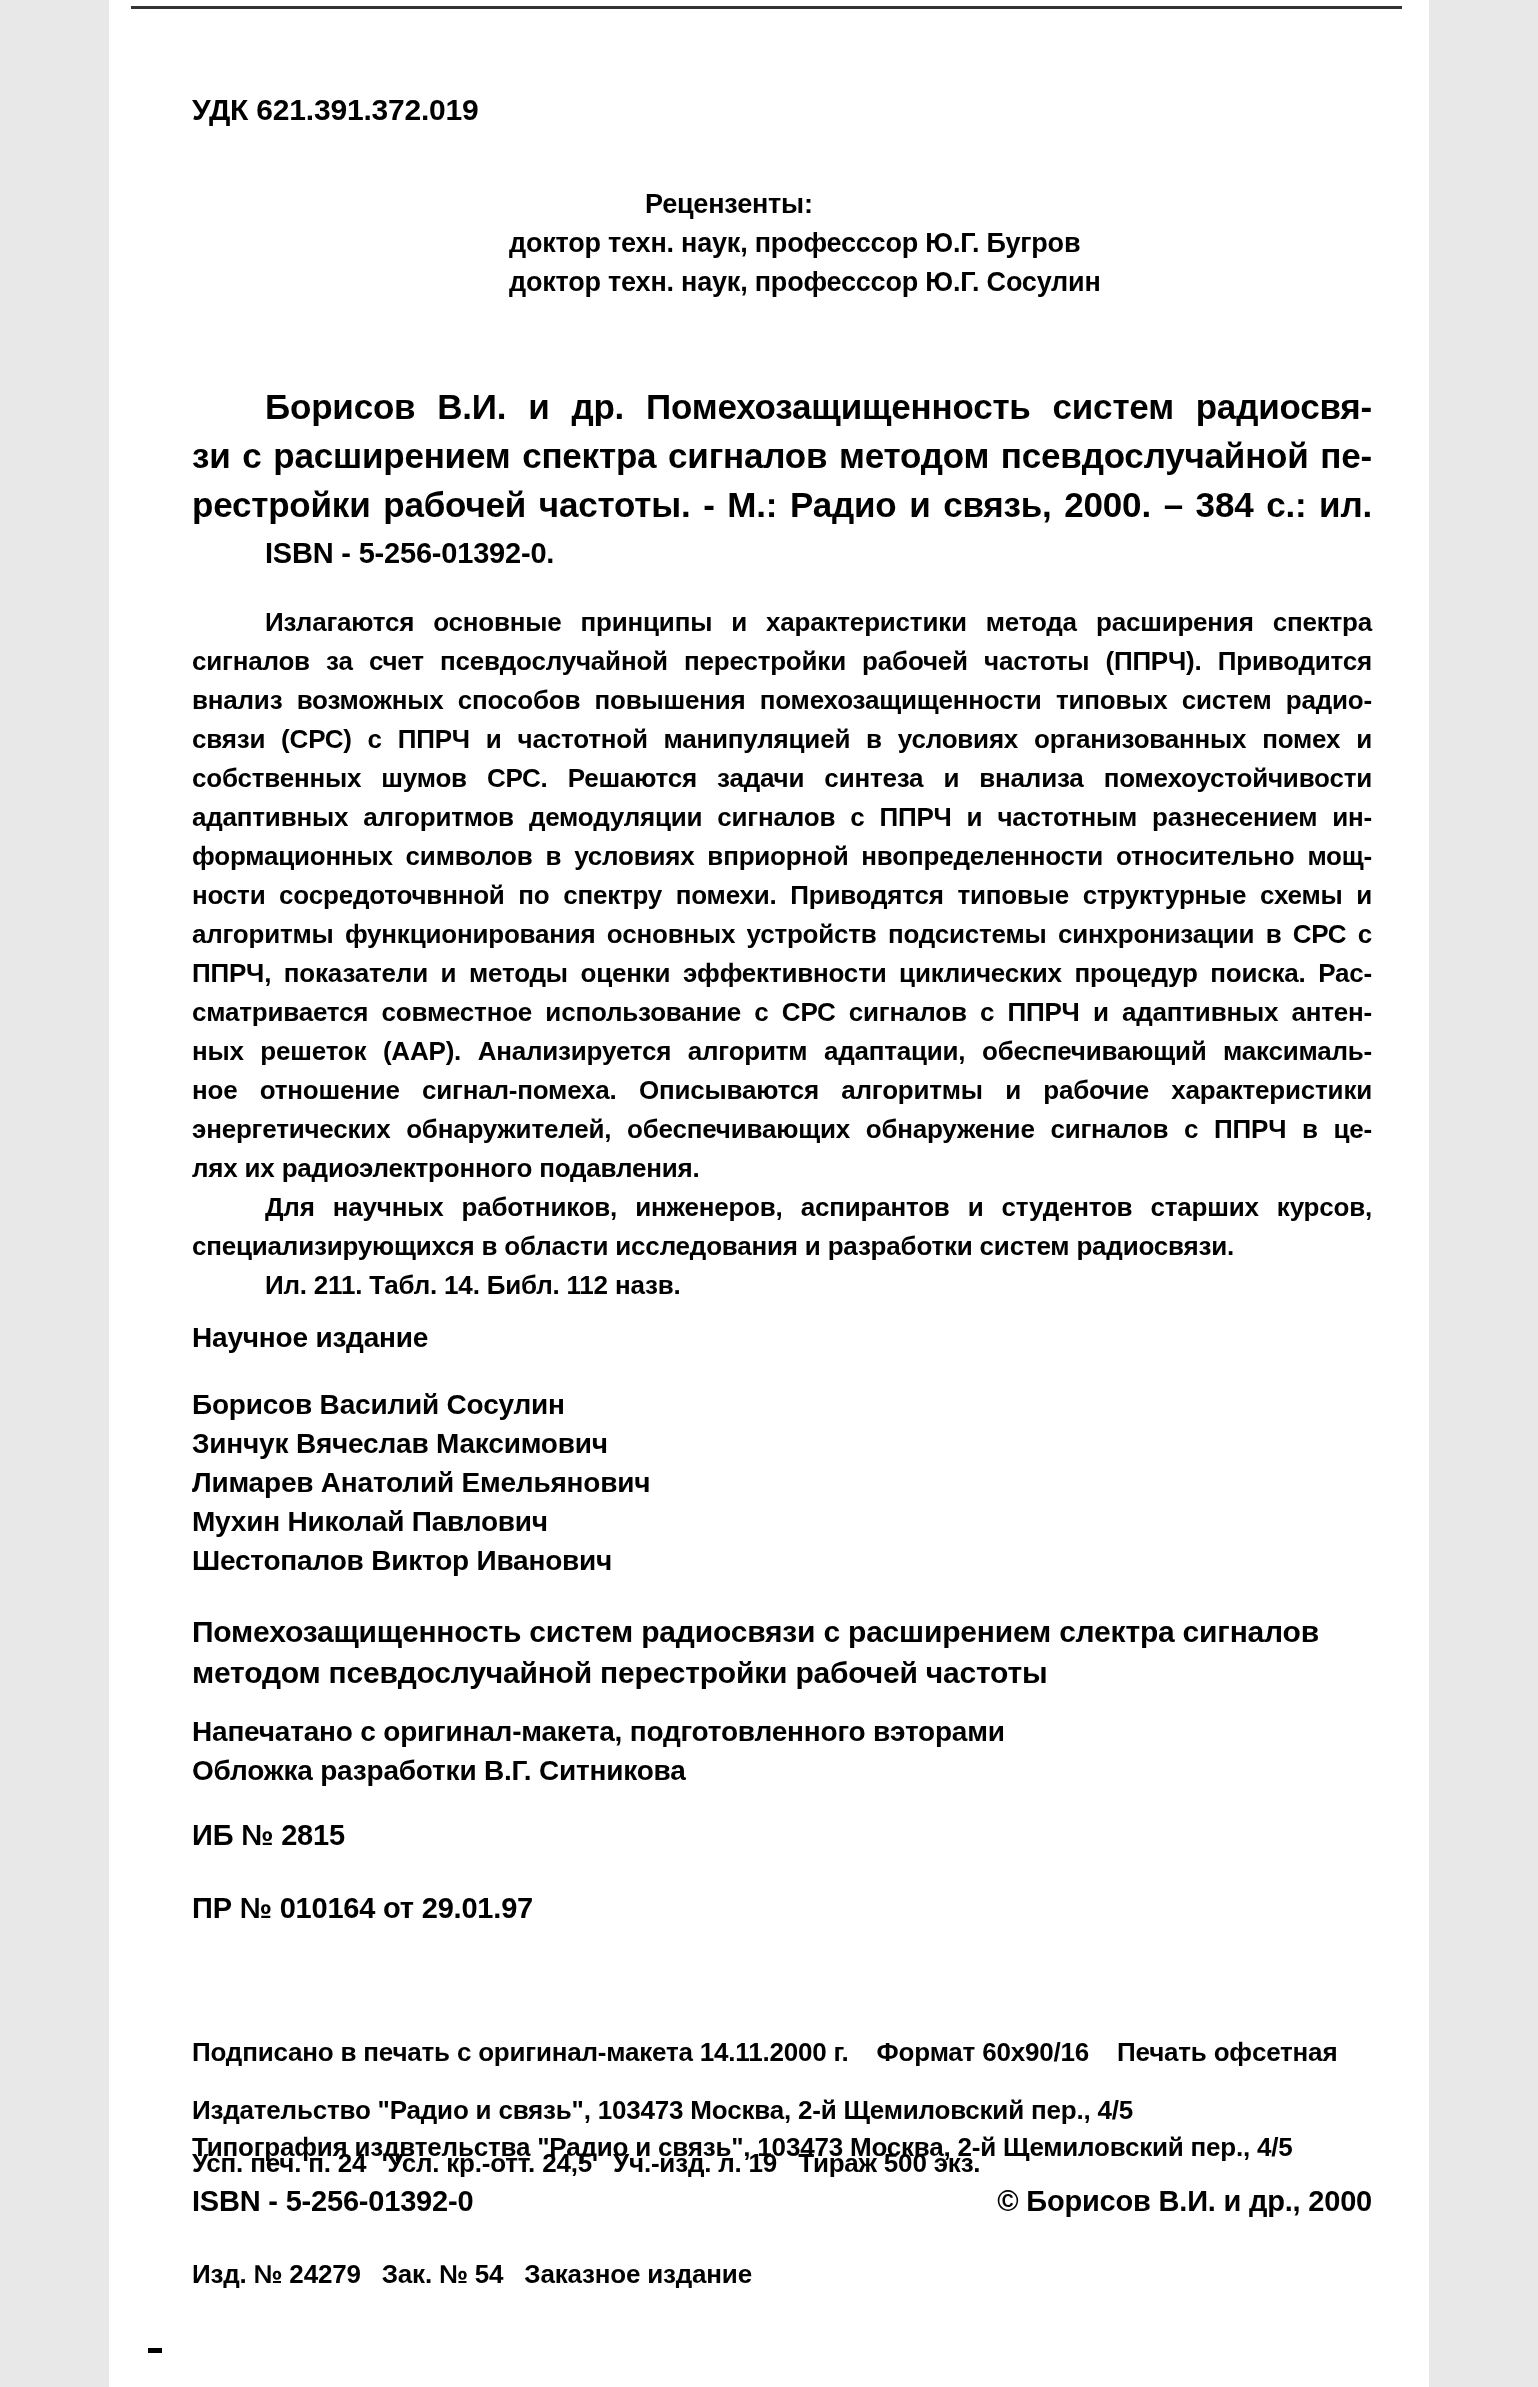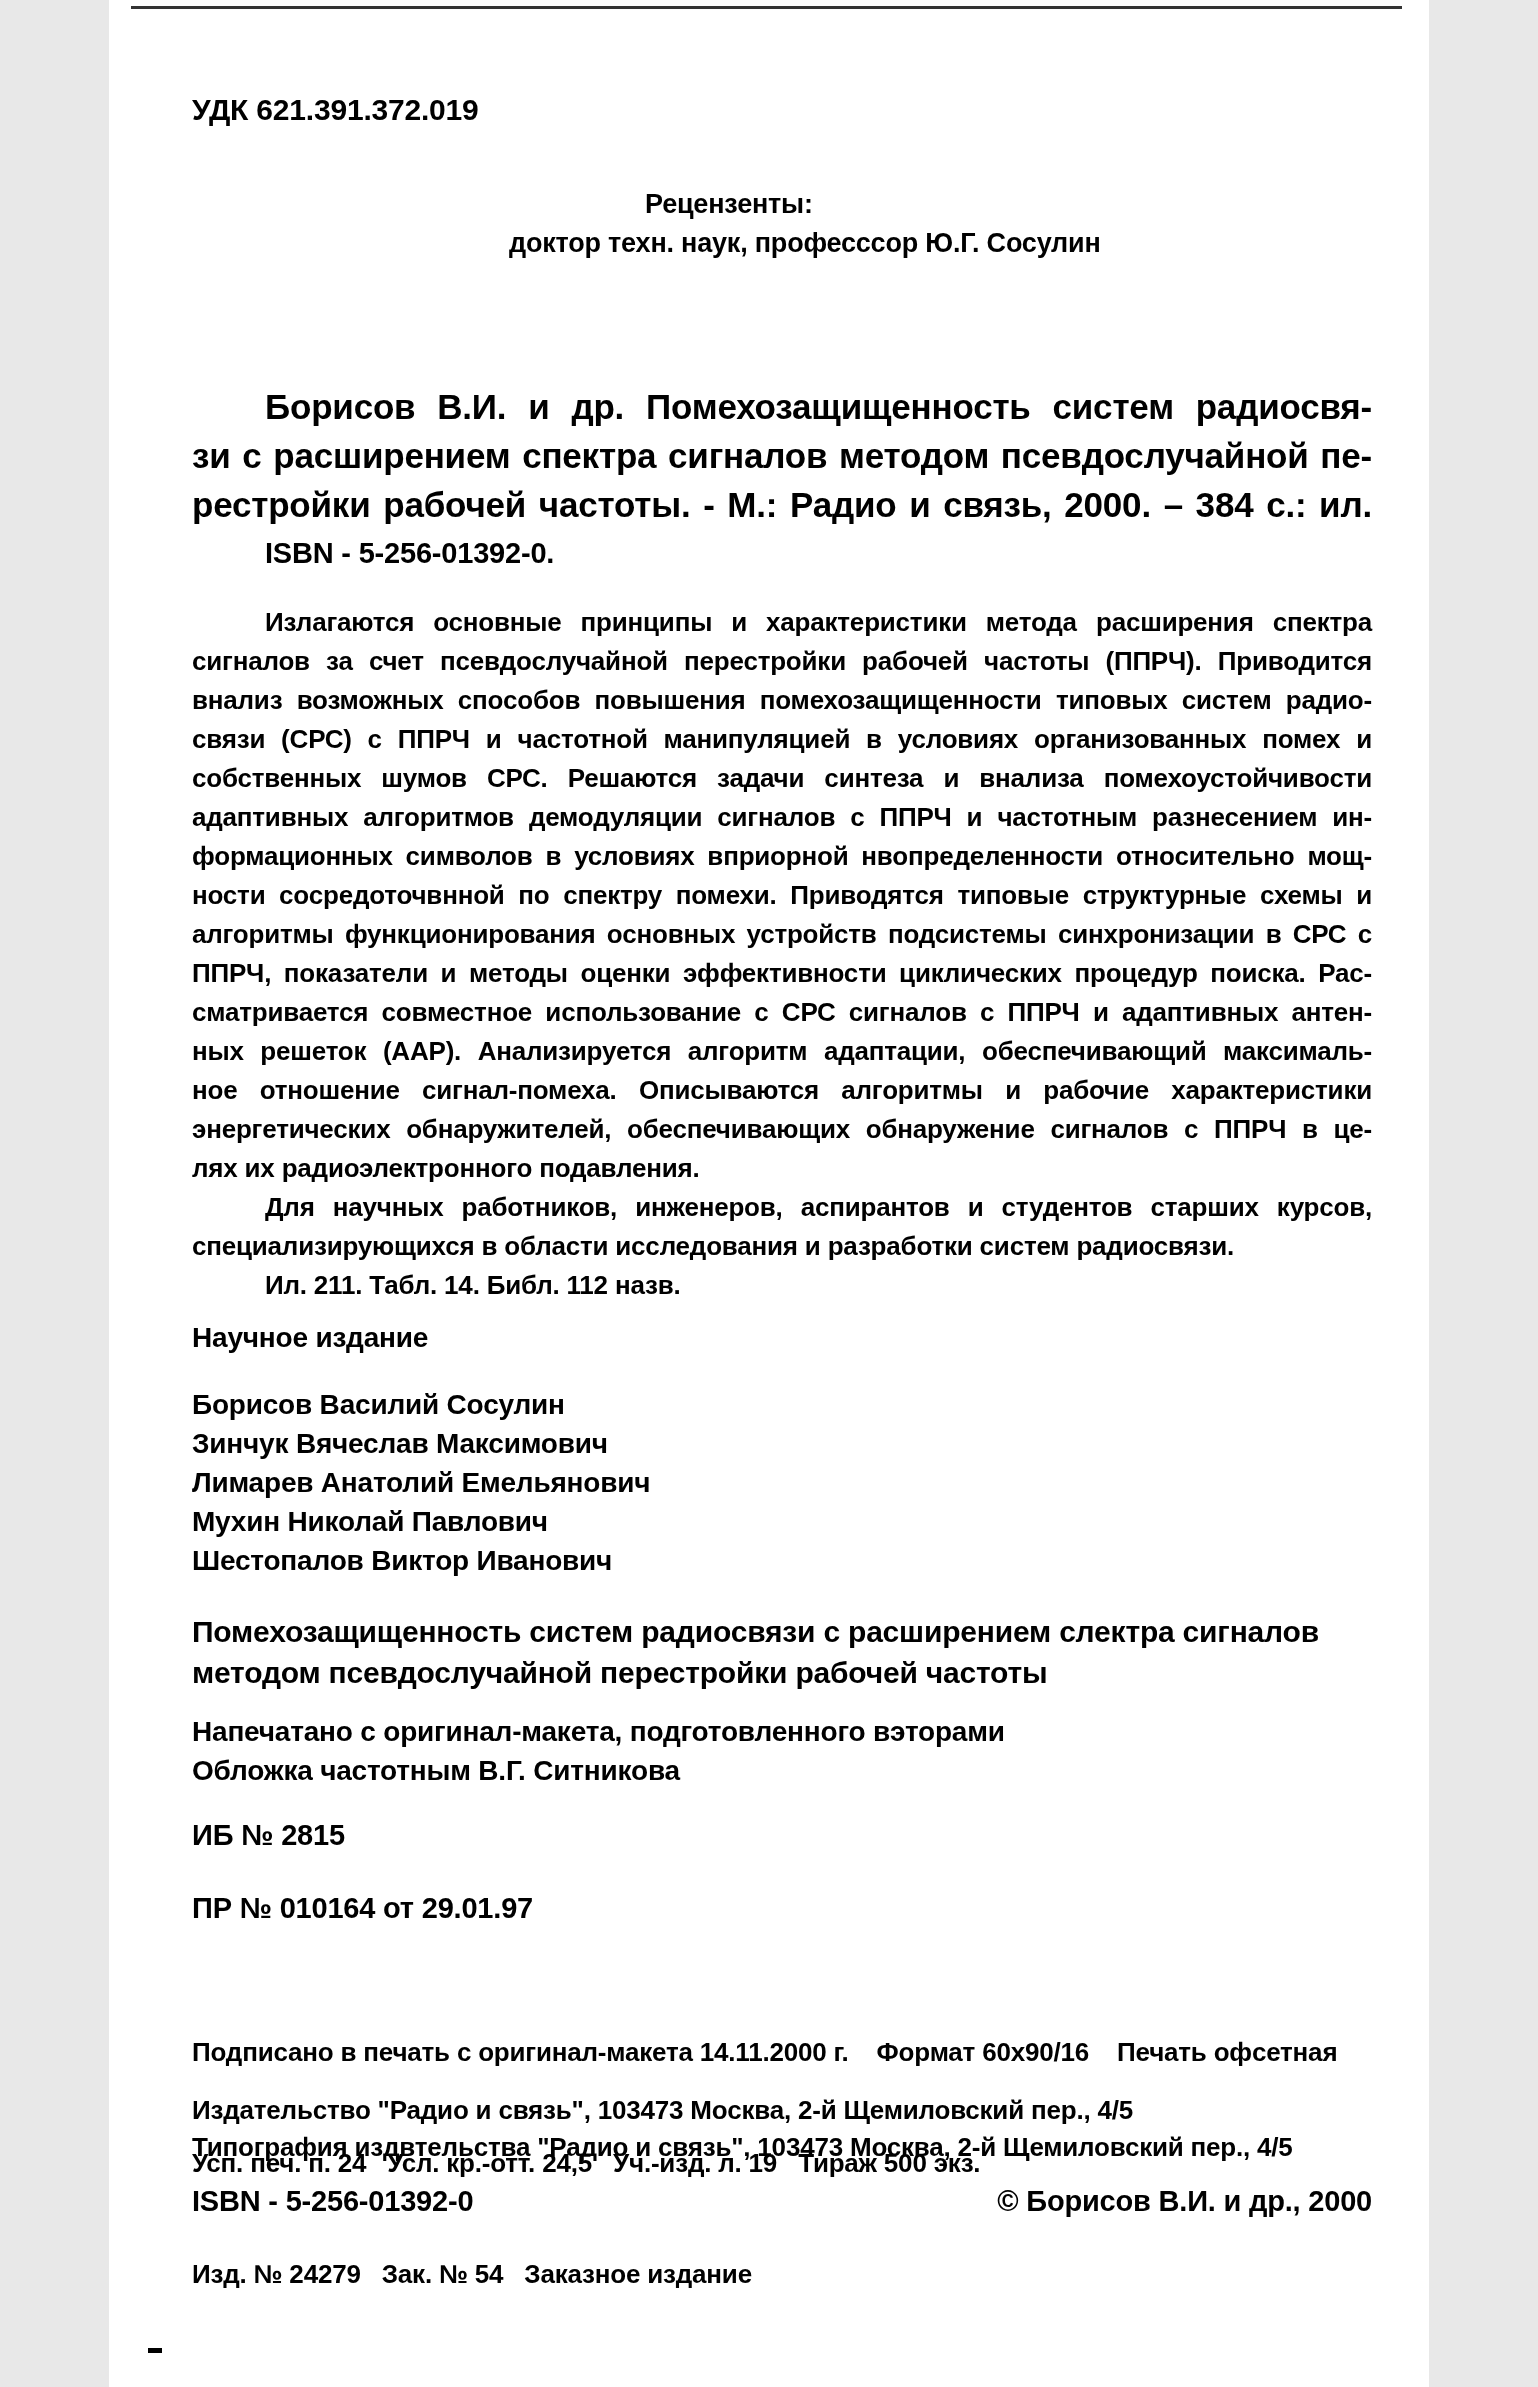--- a/index.html
+++ b/index.html
@@ -59,20 +59,21 @@
 <div class="page">
   <div class="scanline-top"></div>
   <div class="speck" style="left:39px; top:2348px; width:13.7px; height:4.9px;"></div>
 
   <div class="content">
 
     <div class="block udk">УДК 621.391.372.019</div>
 
     <div class="block reviewers">
       <div class="head">Рецензенты:</div>
+      <div class="rev-line">доктор техн. наук, професссор Ю.Г. Бугров</div>
       <div class="rev-line">доктор техн. наук, професссор Ю.Г. Сосулин</div>
     </div>
 
     <div class="block citation">
       <div class="jl ind">Борисов В.И. и др. Помехозащищенность систем радиосвя-</div>
       <div class="jl">зи с расширением спектра сигналов методом псевдослучайной пе-</div>
       <div class="jl">рестройки рабочей частоты. - М.: Радио и связь, 2000. – 384 с.: ил.</div>
       <div class="isbn ind">ISBN - 5-256-01392-0.</div>
     </div>
 
@@ -107,21 +108,21 @@
       <div>Шестопалов Виктор Иванович</div>
     </div>
 
     <div class="block booktitle">
       <div>Помехозащищенность систем радиосвязи с расширением слектра сигналов</div>
       <div>методом псевдослучайной перестройки рабочей частоты</div>
     </div>
 
     <div class="block production">
       <div>Напечатано с оригинал-макета, подготовленного вэторами</div>
-      <div>Обложка частотным В.Г. Ситникова</div>
+      <div>Обложка разработки В.Г. Ситникова</div>
     </div>
 
     <div class="block ib">ИБ № 2815</div>
     <div class="block pr">ПР № 010164 от 29.01.97</div>
 
     <div class="block printinfo">
       <div>Подписано в печать с оригинал-макета 14.11.2000 г.    Формат 60х90/16    Печать офсетная</div>
       <div>Усп. печ. п. 24   Усл. кр.-отт. 24,5   Уч.-изд. л. 19   Тираж 500 экз.</div>
       <div>Изд. № 24279   Зак. № 54   Заказное издание</div>
     </div>

